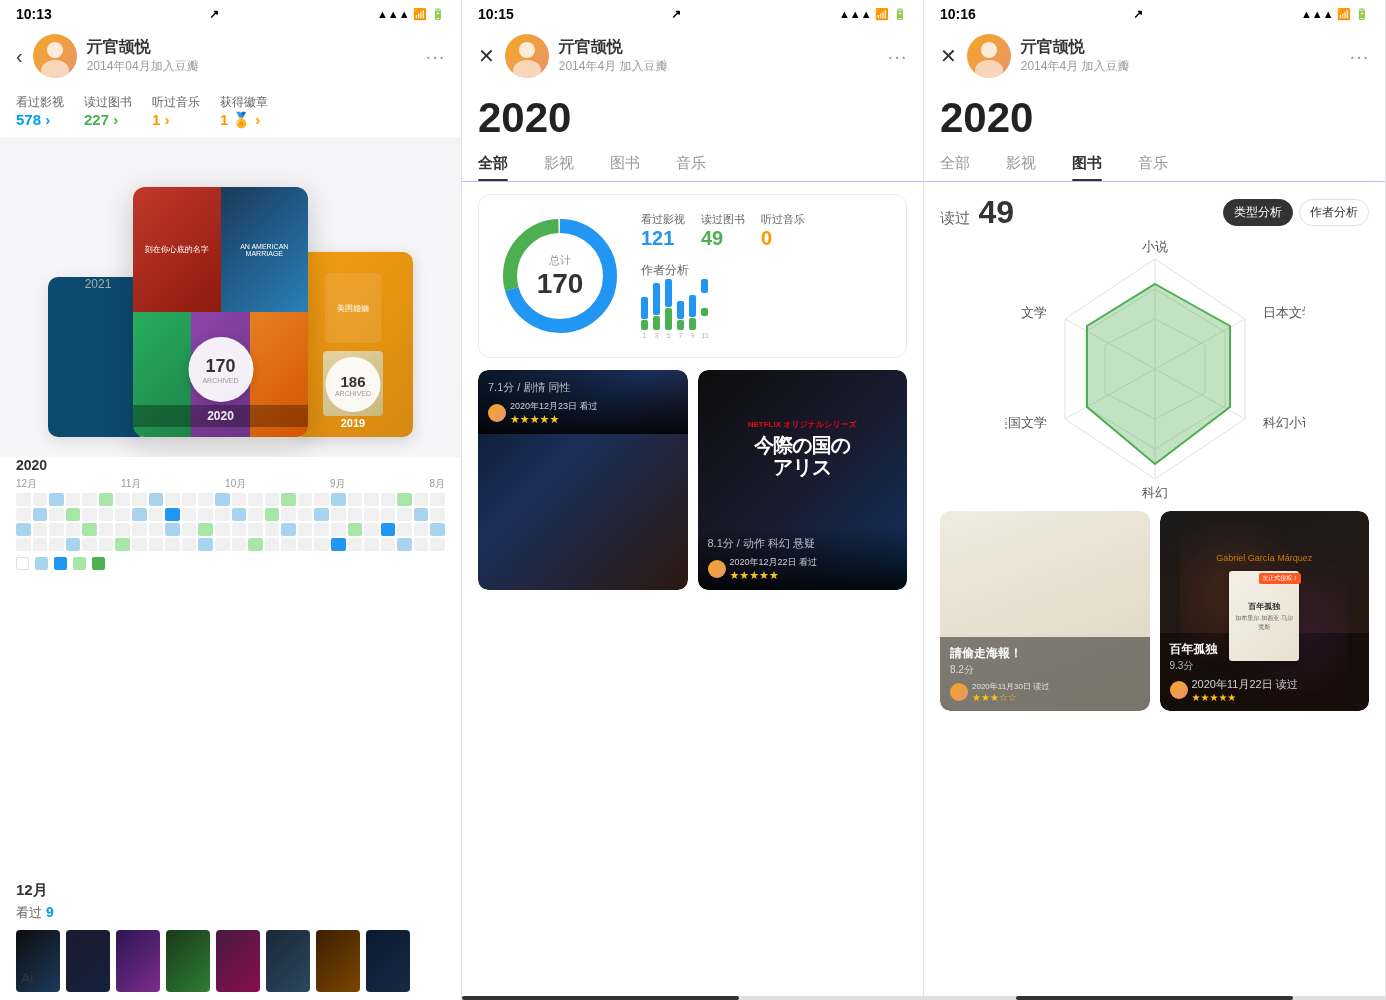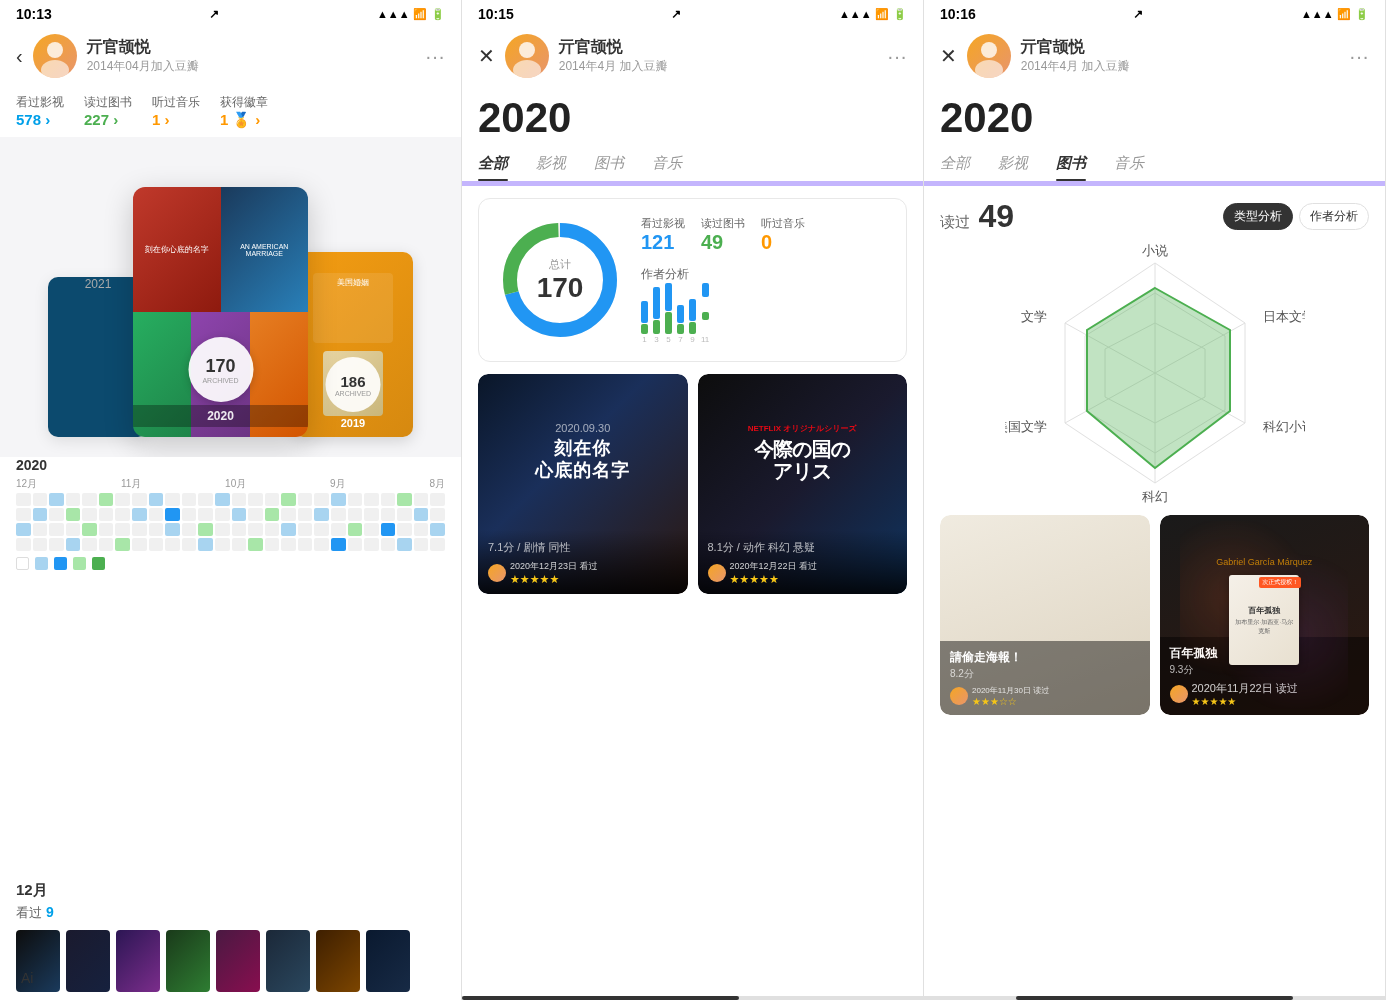--- a/index.html
+++ b/index.html
@@ -128,23 +128,22 @@
     }
 
     
     .panel2 { border-right: 1px solid #e0e0e0; }
 
     .year-heading { font-size: 42px; font-weight: 800; color: #222; padding: 8px 16px 4px; }
 
     .tabs-row {
       display: flex;
       padding: 0 16px;
-      border-bottom: 5px solid #c4b5fd;
-      gap: 28px;
-      font-style: italic;
+      border-bottom: 1px solid #c4b5fd;
+      gap: 36px;
     }
     .tab-item {
       font-size: 15px;
       color: #999;
       padding: 8px 0;
       cursor: pointer;
       position: relative;
     }
     .tab-item.active {
       color: #333;
@@ -337,21 +336,21 @@
 
         <div style="position:absolute; bottom:35px; left:50%; transform:translateX(-50%); width:65px; height:65px; border-radius:50%; background:rgba(255,255,255,0.92); display:flex; flex-direction:column; align-items:center; justify-content:center; box-shadow:0 2px 8px rgba(0,0,0,0.2);">
           <span style="font-size:18px; font-weight:800; color:#333;">170</span>
           <span style="font-size:7px; color:#999;">ARCHIVED</span>
         </div>
         <div style="position:absolute; bottom:10px; left:0; right:0; text-align:center; font-size:12px; color:rgba(255,255,255,0.9); font-weight:600; background:rgba(0,0,0,0.3); padding:4px;">2020</div>
       </div>
 
       <div style="width:120px; height:185px; border-radius:10px; margin-left:-15px; z-index:2; position:relative; overflow:hidden; box-shadow:0 4px 15px rgba(0,0,0,0.15);">
         <div style="position:absolute; top:0; left:0; right:0; bottom:0; background:linear-gradient(135deg,#f39c12,#d68910); display:flex; flex-direction:column; align-items:center; justify-content:center;">
-          <div style="width:80px; height:70px; background:rgba(255,255,255,0.1); border-radius:4px; display:flex; align-items:flex-start; justify-content:center; margin-bottom:8px;">
+          <div style="width:56px; height:70px; background:rgba(255,255,255,0.1); border-radius:4px; display:flex; align-items:center; justify-content:center; margin-bottom:8px;">
             <span style="font-size:8px; color:#fff; text-align:center; padding:4px;">美国婚姻</span>
           </div>
           <div style="width:60px; height:65px; background:linear-gradient(135deg,#e8d5a3,#c9b67a); border-radius:4px; display:flex; align-items:center; justify-content:center;">
             <span style="font-size:8px; color:#5a4a2a; text-align:center;">书籍</span>
           </div>
         </div>
         <div style="position:absolute; bottom:25px; left:50%; transform:translateX(-50%); width:55px; height:55px; border-radius:50%; background:rgba(255,255,255,0.9); display:flex; flex-direction:column; align-items:center; justify-content:center;">
           <span style="font-size:15px; font-weight:800; color:#333;">186</span>
           <span style="font-size:7px; color:#999;">ARCHIVED</span>
         </div>
@@ -605,41 +604,35 @@
         <div style="display:flex; flex-direction:column; align-items:center; gap:1px;">
           <div style="width:7px; height:18px; background:#2196f3; border-radius:2px;"></div>
           <div style="width:7px; height:10px; background:#4caf50; border-radius:2px;"></div>
           <span style="font-size:8px; color:#bbb;">7</span>
         </div>
         <div style="display:flex; flex-direction:column; align-items:center; gap:1px;">
           <div style="width:7px; height:22px; background:#2196f3; border-radius:2px;"></div>
           <div style="width:7px; height:12px; background:#4caf50; border-radius:2px;"></div>
           <span style="font-size:8px; color:#bbb;">9</span>
         </div>
-        <div style="display:flex; flex-direction:column; align-items:center; gap:15px;">
+        <div style="display:flex; flex-direction:column; gap:15px;">
           <div style="width:7px; height:14px; background:#2196f3; border-radius:2px;"></div>
           <div style="width:7px; height:8px; background:#4caf50; border-radius:2px;"></div>
           <span style="font-size:8px; color:#bbb;">11</span>
         </div>
       </div>
     </div>
   </div>
 
 
   <div class="media-cards">
 
     <div class="media-card">
       <div style="width:100%; height:100%; background:linear-gradient(135deg, #0a1628 0%, #1a2f5a 40%, #2c1810 100%); border-radius:10px; position:relative; overflow:hidden; display:flex; flex-direction:column;">
 
-        <div style="flex:1; display:flex; align-items:center; justify-content:center; padding:12px;">
-          <div style="text-align:center; color:#fff;">
-            <div style="font-size:11px; color:rgba(255,255,255,0.6); margin-bottom:4px;">2020.09.30</div>
-            <div style="font-size:18px; font-weight:800; letter-spacing:1px; line-height:1.2;">刻在你<br>心底的名字</div>
-          </div>
-        </div>
         <div style="background:linear-gradient(transparent, rgba(0,0,0,0.85)); padding:10px 10px 8px;">
           <div style="font-size:11px; color:rgba(255,255,255,0.7);">7.1分 / 剧情 同性</div>
           <div style="display:flex; align-items:center; gap:4px; margin-top:5px;">
             <div style="width:18px; height:18px; border-radius:50%; background:linear-gradient(135deg,#f5a623,#e8956d);"></div>
             <div>
               <div style="font-size:9px; color:rgba(255,255,255,0.8);">2020年12月23日 看过</div>
               <div style="color:#f5c518; font-size:11px;">★★★★★</div>
             </div>
           </div>
         </div>

